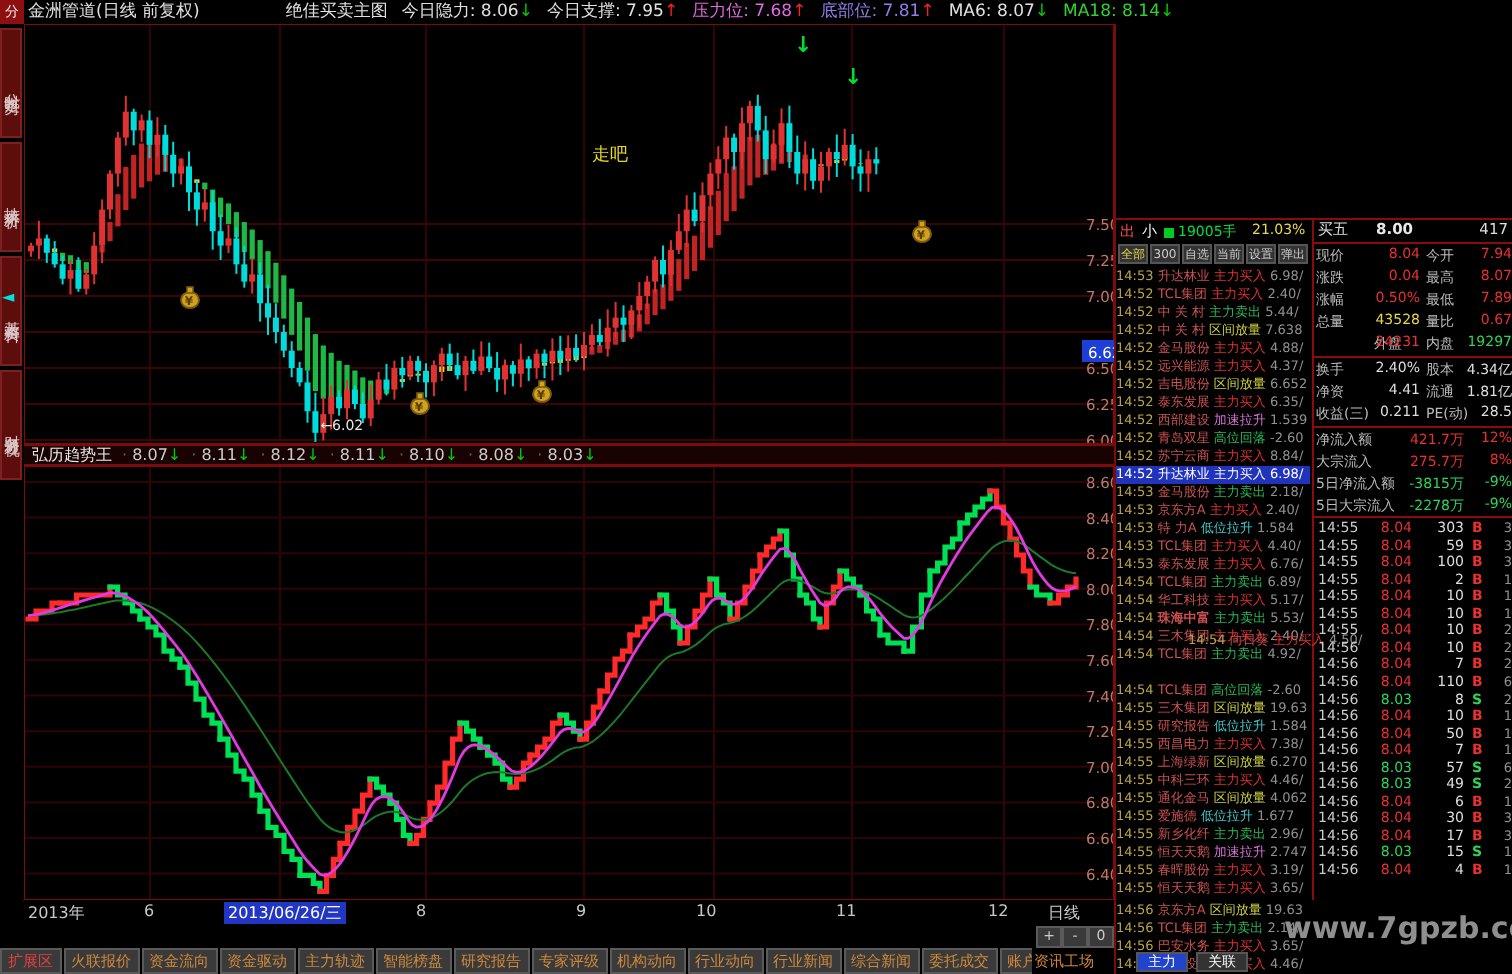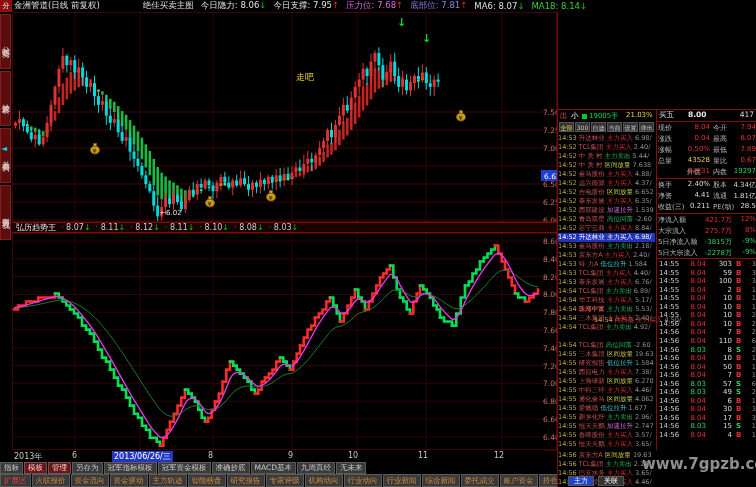--- a/index.html
+++ b/index.html
@@ -517,48 +517,43 @@
   <div id="x-axis" class="abs">
       <div class="xlab" style="left: 2px;">2013年</div>
       <div class="xlab" style="left: 60px;">6</div>
       <div class="xlab hl" style="left: 100px;">2013/06/26/三</div>
       <div class="xlab" style="left: 196px;">8</div>
       <div class="xlab" style="left: 276px;">9</div>
       <div class="xlab" style="left: 336px;">10</div>
       <div class="xlab" style="left: 406px;">11</div>
       <div class="xlab" style="left: 482px;">12</div>
     </div>
-  <div id="tabrow1" class="abs">
-      <div class="tbtn">指标</div>
-      <div class="tbtn red">模板</div>
-      <div class="tbtn red">管理</div>
-      <div class="tbtn">另存为</div>
-      <div class="tbtn">冠军指标模板</div>
-      <div class="tbtn">冠军资金模板</div>
-      <div class="tbtn">准确抄底</div>
-      <div class="tbtn">MACD基本</div>
-      <div class="tbtn">九周真经</div>
-      <div class="tbtn">无未来</div>
-    </div>
   <div id="tabrow2" class="abs">
       <div class="tbtn brightred" style="line-height: 11px;">扩展区</div>
       <div class="tbtn orange" style="line-height: 11px;">火联报价</div>
       <div class="tbtn orange" style="line-height: 11px;">资金流向</div>
       <div class="tbtn orange" style="line-height: 11px;">资金驱动</div>
       <div class="tbtn orange" style="line-height: 11px;">主力轨迹</div>
       <div class="tbtn orange" style="line-height: 11px;">智能榜盘</div>
       <div class="tbtn orange" style="line-height: 11px;">研究报告</div>
       <div class="tbtn orange" style="line-height: 11px;">专家评级</div>
       <div class="tbtn orange" style="line-height: 11px;">机构动向</div>
       <div class="tbtn orange" style="line-height: 11px;">行业动向</div>
       <div class="tbtn orange" style="line-height: 11px;">行业新闻</div>
       <div class="tbtn orange" style="line-height: 11px;">综合新闻</div>
       <div class="tbtn orange" style="line-height: 11px;">委托成交</div>
       <div class="tbtn orange" style="line-height: 11px;">账户资金</div>
       <div class="tbtn orange" style="line-height: 11px;">持仓股份</div>
+    </div>
+  <div id="period-box" class="abs">
+      <div class="rp" style="left: 8px; top: 1px; color: rgb(204, 204, 204); font-size: 8px;">日线</div>
+      <div class="rp" style="left: 2px; top: 13px; width: 11px; height: 9px; background: rgb(58, 58, 58); border: 1px solid rgb(90, 90, 90); color: rgb(204, 204, 204); font-size: 7px; text-align: center; line-height: 9px;">+</div>
+      <div class="rp" style="left: 15px; top: 13px; width: 11px; height: 9px; background: rgb(58, 58, 58); border: 1px solid rgb(90, 90, 90); color: rgb(204, 204, 204); font-size: 7px; text-align: center; line-height: 9px;">-</div>
+      <div class="rp" style="left: 28px; top: 13px; width: 11px; height: 9px; background: rgb(58, 58, 58); border: 1px solid rgb(90, 90, 90); color: rgb(204, 204, 204); font-size: 7px; text-align: center; line-height: 9px;">0</div>
+      <div class="rp" style="left: 1px; top: 26px; color: rgb(208, 136, 58); font-size: 7.5px;">资讯工场</div>
     </div>
   <div id="right-panel" class="abs">
       <div class="vsep" style="left: 98px; top: 98px; height: 340px;"></div>
       <div class="sep" style="top: 97px; left: 0px; width: 199px;"></div>
       <div class="rp" style="left: 2px; top: 99px; color: rgb(240, 80, 80); font-size: 7.5px;">出</div>
       <div class="rp" style="left: 13px; top: 99px; color: rgb(255, 255, 255); font-size: 7.5px;">小</div>
       <div class="rp" style="left: 24px; top: 102px; width: 5px; height: 5px; background: rgb(0, 204, 34);"></div>
       <div class="rp" style="left: 31px; top: 99px; color: rgb(0, 221, 68); font-size: 7px;">19005手</div>
       <div class="rp" style="left: 68px; top: 99px; color: rgb(232, 216, 74); font-size: 7px;">21.03%</div>
       <div class="rp" style="left: 1px; top: 110px; width: 15px; height: 10px; background: rgb(51, 51, 51); border: 1px solid rgb(85, 85, 85); box-sizing: border-box; color: rgb(232, 216, 74); font-size: 6px; text-align: center; line-height: 9px; overflow: hidden;">全部</div>
@@ -593,21 +588,21 @@
       <div class="rp" style="left: 0px; top: 329px; width: 97px; height: 9px; font-size: 6.5px; line-height: 9px; white-space: nowrap; overflow: hidden; background: transparent;"><span style="color: rgb(184, 162, 74);">14:54 </span><span style="color: rgb(204, 80, 80);">TCL集团 </span><span style="color: rgb(40, 184, 87);">高位回落 </span><span style="color: rgb(144, 144, 144);">-2.60</span></div>
       <div class="rp" style="left: 0px; top: 338px; width: 97px; height: 9px; font-size: 6.5px; line-height: 9px; white-space: nowrap; overflow: hidden; background: transparent;"><span style="color: rgb(184, 162, 74);">14:55 </span><span style="color: rgb(204, 80, 80);">三木集团 </span><span style="color: rgb(207, 207, 63);">区间放量 </span><span style="color: rgb(144, 144, 144);">19.63</span></div>
       <div class="rp" style="left: 0px; top: 347px; width: 97px; height: 9px; font-size: 6.5px; line-height: 9px; white-space: nowrap; overflow: hidden; background: transparent;"><span style="color: rgb(184, 162, 74);">14:55 </span><span style="color: rgb(204, 80, 80);">研究报告 </span><span style="color: rgb(63, 201, 201);">低位拉升 </span><span style="color: rgb(144, 144, 144);">1.584</span></div>
       <div class="rp" style="left: 0px; top: 356px; width: 97px; height: 9px; font-size: 6.5px; line-height: 9px; white-space: nowrap; overflow: hidden; background: transparent;"><span style="color: rgb(184, 162, 74);">14:55 </span><span style="color: rgb(204, 80, 80);">西昌电力 </span><span style="color: rgb(226, 48, 48);">主力买入 </span><span style="color: rgb(144, 144, 144);">7.38/</span></div>
       <div class="rp" style="left: 0px; top: 365px; width: 97px; height: 9px; font-size: 6.5px; line-height: 9px; white-space: nowrap; overflow: hidden; background: transparent;"><span style="color: rgb(184, 162, 74);">14:55 </span><span style="color: rgb(204, 80, 80);">上海绿新 </span><span style="color: rgb(207, 207, 63);">区间放量 </span><span style="color: rgb(144, 144, 144);">6.270</span></div>
       <div class="rp" style="left: 0px; top: 374px; width: 97px; height: 9px; font-size: 6.5px; line-height: 9px; white-space: nowrap; overflow: hidden; background: transparent;"><span style="color: rgb(184, 162, 74);">14:55 </span><span style="color: rgb(204, 80, 80);">中科三环 </span><span style="color: rgb(226, 48, 48);">主力买入 </span><span style="color: rgb(144, 144, 144);">4.46/</span></div>
       <div class="rp" style="left: 0px; top: 383px; width: 97px; height: 9px; font-size: 6.5px; line-height: 9px; white-space: nowrap; overflow: hidden; background: transparent;"><span style="color: rgb(184, 162, 74);">14:55 </span><span style="color: rgb(204, 80, 80);">通化金马 </span><span style="color: rgb(207, 207, 63);">区间放量 </span><span style="color: rgb(144, 144, 144);">4.062</span></div>
       <div class="rp" style="left: 0px; top: 392px; width: 97px; height: 9px; font-size: 6.5px; line-height: 9px; white-space: nowrap; overflow: hidden; background: transparent;"><span style="color: rgb(184, 162, 74);">14:55 </span><span style="color: rgb(204, 80, 80);">爱施德 </span><span style="color: rgb(63, 201, 201);">低位拉升 </span><span style="color: rgb(144, 144, 144);">1.677</span></div>
       <div class="rp" style="left: 0px; top: 401px; width: 97px; height: 9px; font-size: 6.5px; line-height: 9px; white-space: nowrap; overflow: hidden; background: transparent;"><span style="color: rgb(184, 162, 74);">14:55 </span><span style="color: rgb(204, 80, 80);">新乡化纤 </span><span style="color: rgb(40, 184, 87);">主力卖出 </span><span style="color: rgb(144, 144, 144);">2.96/</span></div>
       <div class="rp" style="left: 0px; top: 410px; width: 97px; height: 9px; font-size: 6.5px; line-height: 9px; white-space: nowrap; overflow: hidden; background: transparent;"><span style="color: rgb(184, 162, 74);">14:55 </span><span style="color: rgb(204, 80, 80);">恒天天鹅 </span><span style="color: rgb(216, 111, 216);">加速拉升 </span><span style="color: rgb(144, 144, 144);">2.747</span></div>
-      <div class="rp" style="left: 0px; top: 419px; width: 97px; height: 9px; font-size: 6.5px; line-height: 9px; white-space: nowrap; overflow: hidden; background: transparent;"><span style="color: rgb(184, 162, 74);">14:55 </span><span style="color: rgb(204, 80, 80);">春晖股份 </span><span style="color: rgb(226, 48, 48);">主力买入 </span><span style="color: rgb(144, 144, 144);">3.57/</span></div>
+      <div class="rp" style="left: 0px; top: 419px; width: 97px; height: 9px; font-size: 6.5px; line-height: 9px; white-space: nowrap; overflow: hidden; background: transparent;"><span style="color: rgb(184, 162, 74);">14:55 </span><span style="color: rgb(204, 80, 80);">春晖股份 </span><span style="color: rgb(226, 48, 48);">主力买入 </span><span style="color: rgb(144, 144, 144);">3.19/</span></div>
       <div class="rp" style="left: 0px; top: 428px; width: 97px; height: 9px; font-size: 6.5px; line-height: 9px; white-space: nowrap; overflow: hidden; background: transparent;"><span style="color: rgb(184, 162, 74);">14:55 </span><span style="color: rgb(204, 80, 80);">恒天天鹅 </span><span style="color: rgb(226, 48, 48);">主力买入 </span><span style="color: rgb(144, 144, 144);">3.65/</span></div>
       <div class="rp" style="left: 0px; top: 439px; width: 97px; height: 9px; font-size: 6.5px; line-height: 9px; white-space: nowrap; overflow: hidden; background: transparent;"><span style="color: rgb(184, 162, 74);">14:56 </span><span style="color: rgb(204, 80, 80);">京东方A </span><span style="color: rgb(207, 207, 63);">区间放量 </span><span style="color: rgb(144, 144, 144);">19.63</span></div>
       <div class="rp" style="left: 0px; top: 448px; width: 97px; height: 9px; font-size: 6.5px; line-height: 9px; white-space: nowrap; overflow: hidden; background: transparent;"><span style="color: rgb(184, 162, 74);">14:56 </span><span style="color: rgb(204, 80, 80);">TCL集团 </span><span style="color: rgb(40, 184, 87);">主力卖出 </span><span style="color: rgb(144, 144, 144);">2.14/</span></div>
       <div class="rp" style="left: 0px; top: 457px; width: 97px; height: 9px; font-size: 6.5px; line-height: 9px; white-space: nowrap; overflow: hidden; background: transparent;"><span style="color: rgb(184, 162, 74);">14:56 </span><span style="color: rgb(204, 80, 80);">巴安水务 </span><span style="color: rgb(226, 48, 48);">主力买入 </span><span style="color: rgb(144, 144, 144);">3.65/</span></div>
       <div class="rp" style="left: 0px; top: 466px; width: 97px; height: 9px; font-size: 6.5px; line-height: 9px; white-space: nowrap; overflow: hidden; background: transparent;"><span style="color: rgb(184, 162, 74);">14:56 </span><span style="color: rgb(204, 80, 80);">民生投资 </span><span style="color: rgb(226, 48, 48);">主力买入 </span><span style="color: rgb(144, 144, 144);">4.46/</span></div>
       <div class="rp" style="left: 10px; top: 464px; width: 26px; height: 10px; background: rgb(34, 68, 204); border: 1px solid rgb(85, 85, 85); box-sizing: border-box; color: rgb(255, 255, 255); font-size: 7px; text-align: center; line-height: 9px;">主力</div>
       <div class="rp" style="left: 40px; top: 464px; width: 26px; height: 10px; background: rgb(51, 51, 51); border: 1px solid rgb(85, 85, 85); box-sizing: border-box; color: rgb(255, 255, 255); font-size: 7px; text-align: center; line-height: 9px;">关联</div>
       <div class="rp" style="left: 101px; top: 98px; color: rgb(221, 221, 221); font-size: 7.5px;">买五</div>
       <div class="rp" style="left: 130px; top: 98px; color: rgb(232, 232, 232); font-size: 7.5px; font-weight: bold;">8.00</div>
       <div class="rp" style="left: 168px; top: 98px; width: 28px; text-align: right; color: rgb(221, 221, 221); font-size: 7.5px;">417</div>

